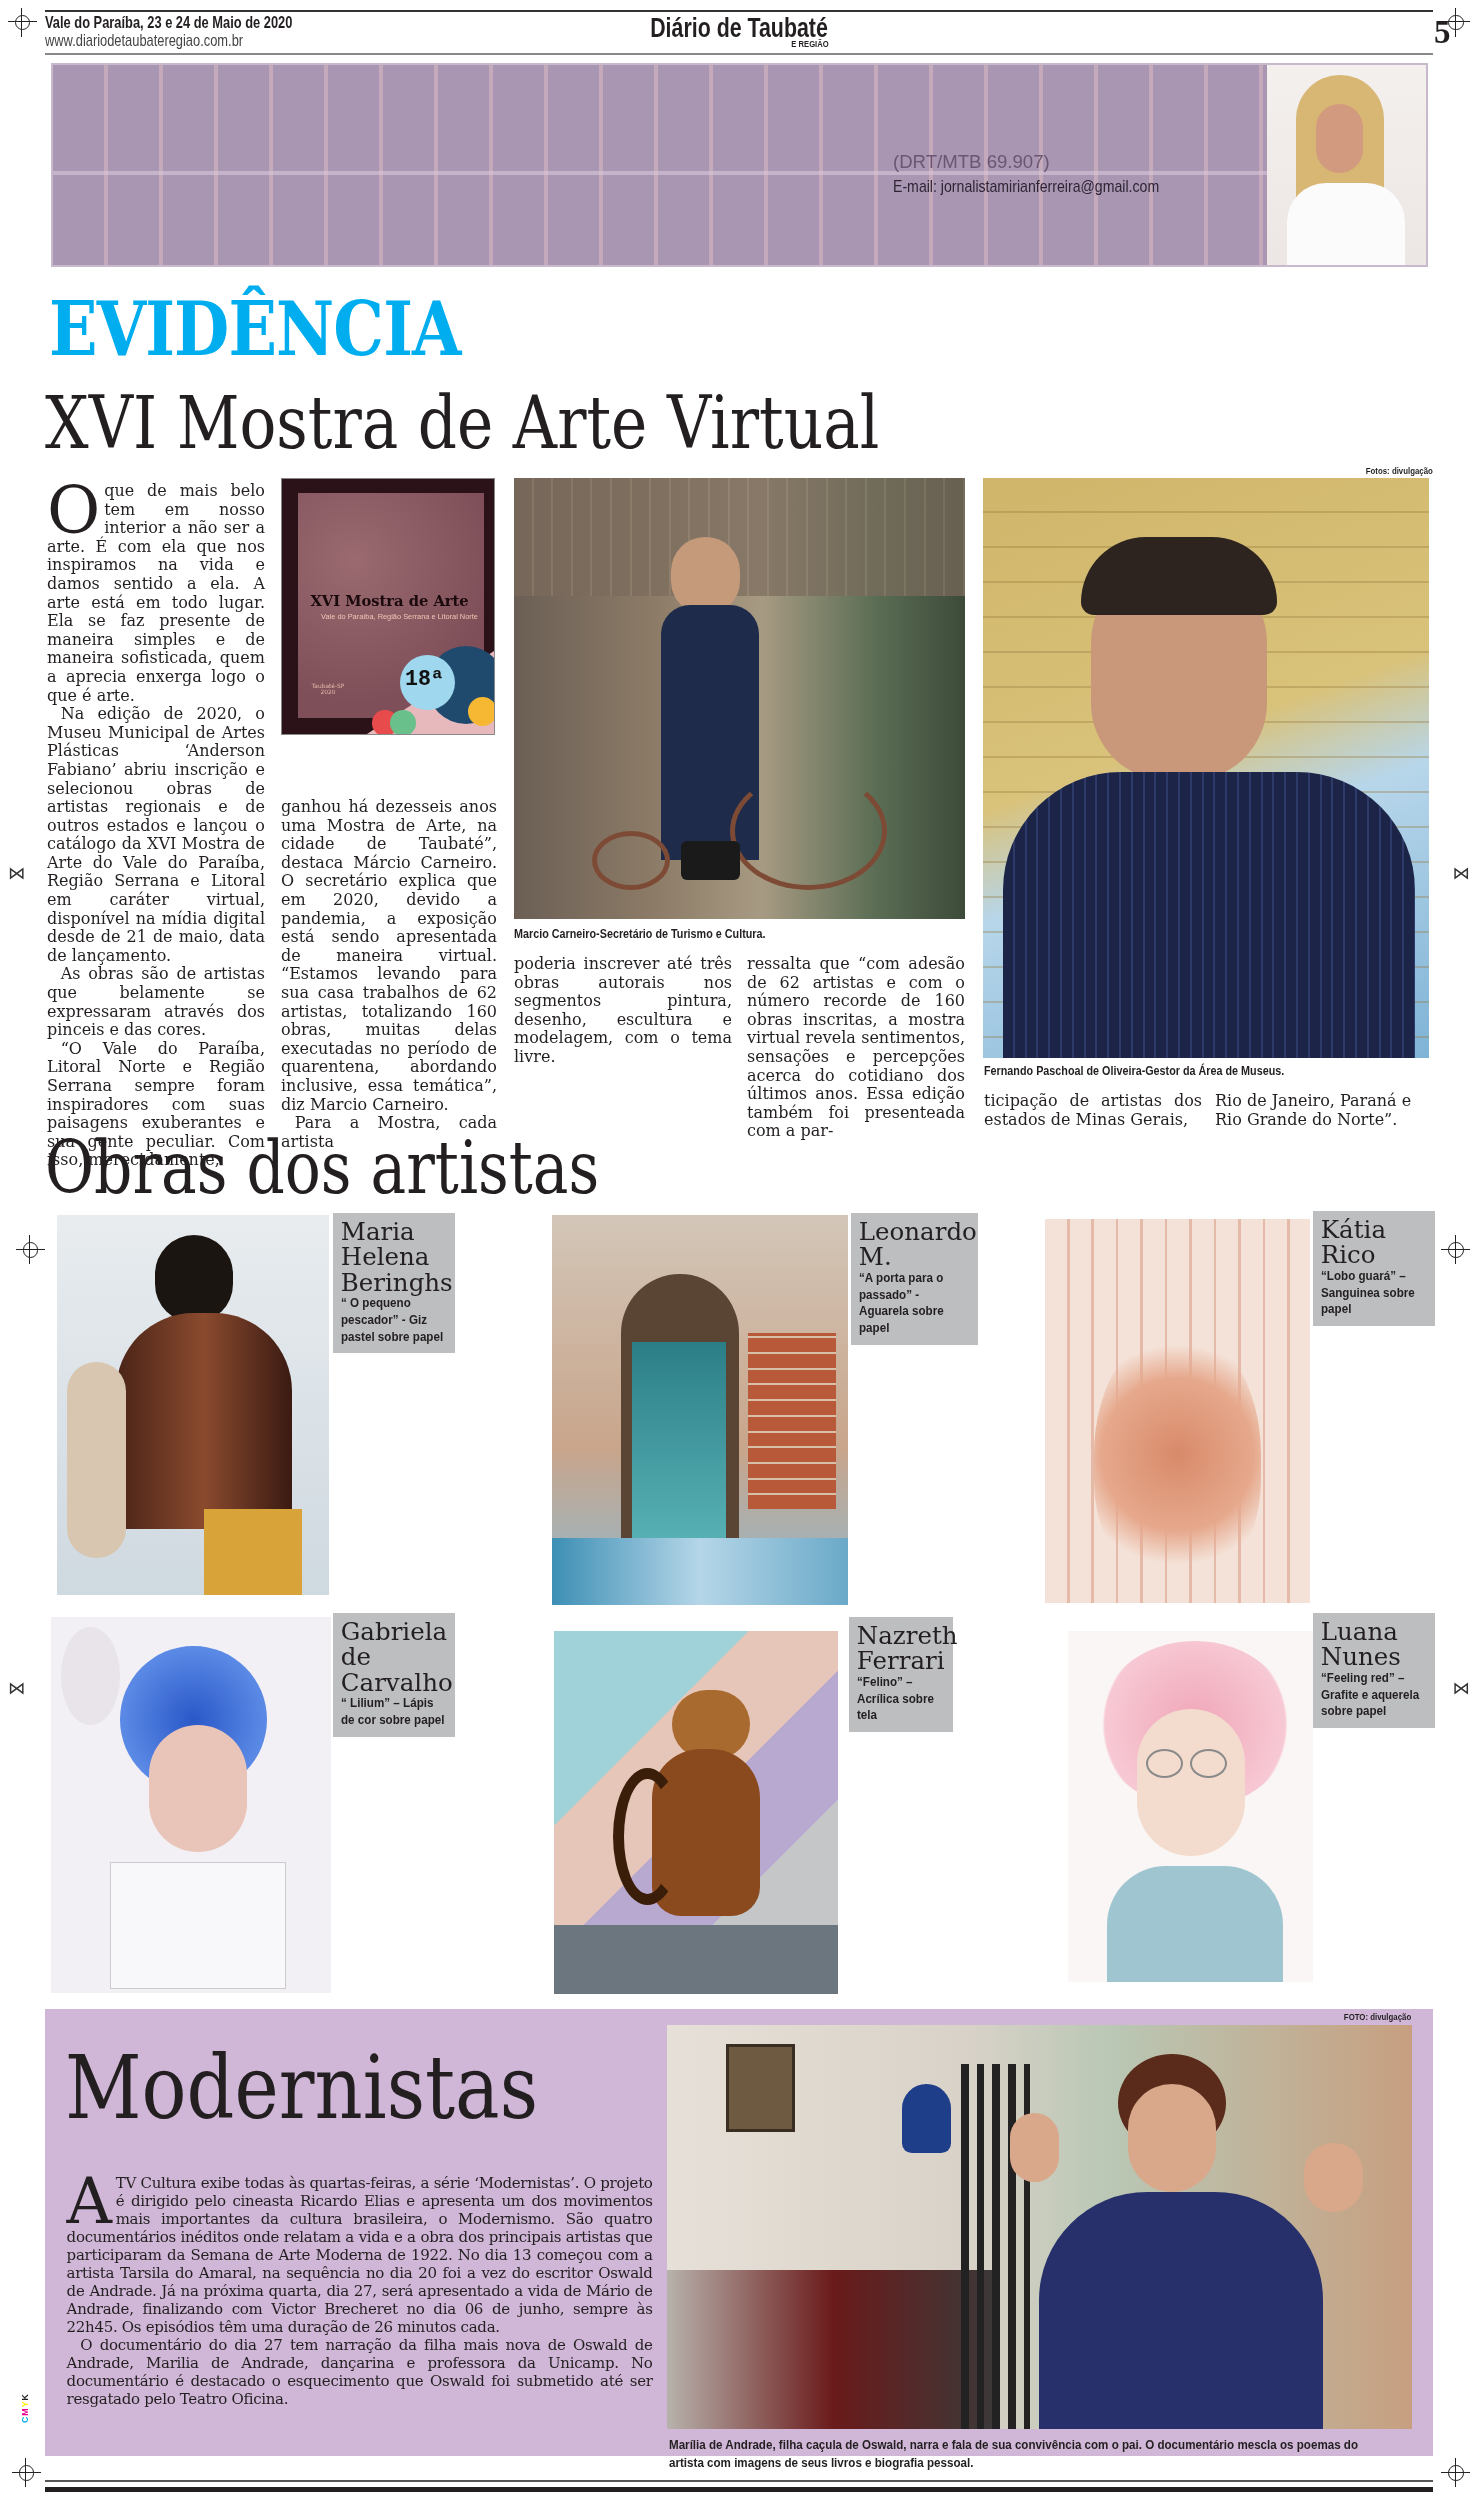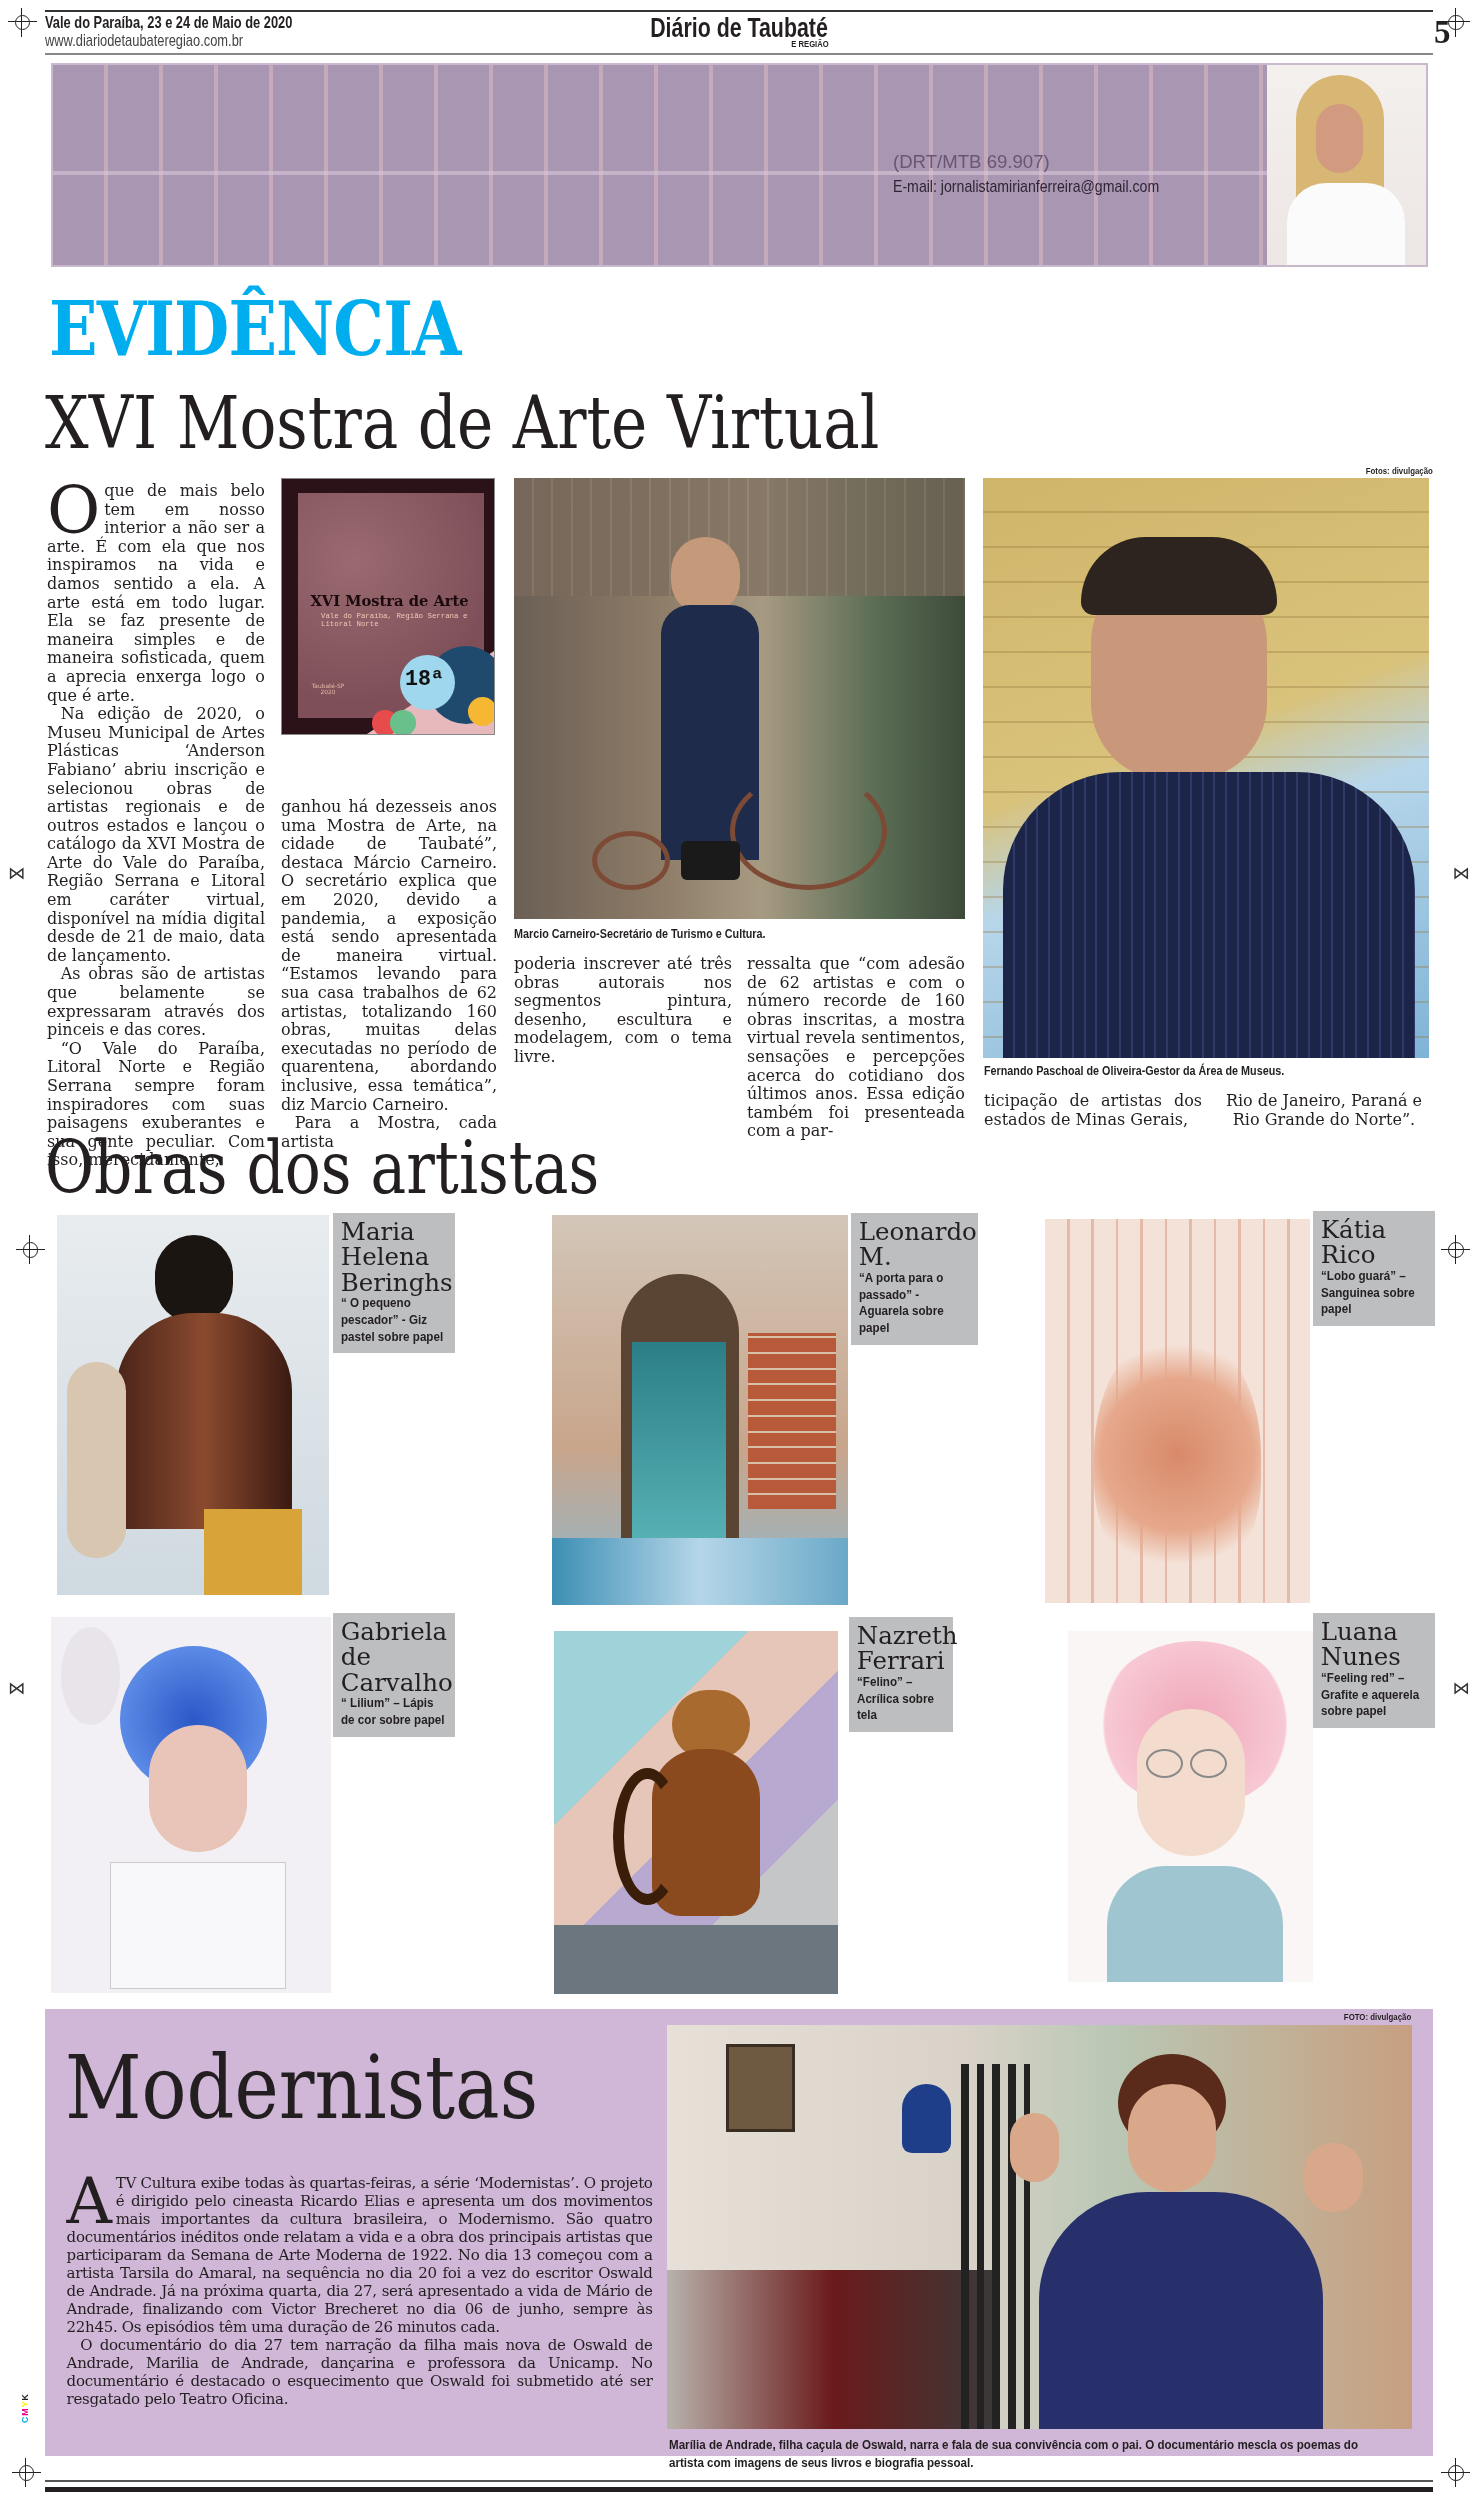--- a/index.html
+++ b/index.html
@@ -107,21 +107,21 @@
 <div class="body-col" style="left:47px;top:482px;width:218px">
   <p class="noindent"><span class="dropcap">O</span><span>que de mais belo tem em nosso interior a não ser a arte. É com ela que nos inspiramos na vida e damos sentido a ela. A arte está em todo lugar. Ela se faz presente de maneira simples e de maneira sofisticada, quem a aprecia enxerga logo o que é arte.</span></p>
   <p>Na edição de 2020, o Museu Municipal de Artes Plásticas ‘Anderson Fabiano’ abriu inscrição e selecionou obras de artistas regionais e de outros estados e lançou o catálogo da XVI Mostra de Arte do Vale do Paraíba, Região Serrana e Litoral em caráter virtual, disponível na mídia digital desde de 21 de maio, data de lançamento.</p>
   <p>As obras são de artistas que belamente se expressaram através dos pinceis e das cores.</p>
   <p>“O Vale do Paraíba, Litoral Norte e Região Serrana sempre foram inspiradores com suas paisagens exuberantes e sua gente peculiar. Com isso, merecidamente,</p>
 </div>
 
 <div class="photo" style="left:281px;top:478px;width:214px;height:257px;background:#2a1218;border:1px solid #888">
   <div style="position:absolute;left:15.7px;top:13.7px;width:186px;height:225px;background:radial-gradient(circle at 30% 30%,#9a6a70,#7e4f58 70%)"></div>
   <div style="position:absolute;left:19.6px;top:113px;width:176px;text-align:center;font-family:'DejaVu Serif',serif;font-weight:700;font-size:14.7px;color:#1a0a0d">XVI Mostra de Arte</div>
-  <div style="position:absolute;left:39px;top:133px;width:157px;text-align:left;font-family:Liberation Mono, monospace;font-size:7.4px;color:#f1c7b6">Vale do Paraíba, Região Serrana e Litoral Norte</div>
+  <div style="position:absolute;left:39px;top:133px;width:157px;text-align:center;font-family:Liberation Sans, sans-serif;font-size:7.4px;color:#f1c7b6">Vale do Paraíba, Região Serrana e Litoral Norte</div>
   <div style="position:absolute;left:21.6px;top:204px;width:49px;font-family:'DejaVu Sans',sans-serif;font-size:5.9px;color:#e2b7a6;text-align:center">Taubaté-SP 2020</div>
   <div style="position:absolute;right:0;bottom:0;width:0;height:0;border-left:127px solid transparent;border-bottom:83px solid #e7b9bc"></div>
   <div style="position:absolute;left:145px;top:167px;width:78px;height:78px;border-radius:50%;background:#1f4a6e"></div>
   <div style="position:absolute;left:118px;top:176px;width:55px;height:55px;border-radius:50%;background:#9fd8ee"></div>
   <div style="position:absolute;left:123px;top:188px;font-family:Liberation Mono, monospace;font-weight:700;font-size:21.6px;color:#111">18ª</div>
   <div style="position:absolute;left:90px;top:231px;width:25.5px;height:25.5px;border-radius:50%;background:#e84b4b"></div>
   <div style="position:absolute;left:108px;top:231px;width:25.5px;height:25.5px;border-radius:50%;background:#6ac08a"></div>
   <div style="position:absolute;left:186px;top:218px;width:29px;height:29px;border-radius:50%;background:#f6b733"></div>
 </div>
 
@@ -152,21 +152,21 @@
   <div style="position:absolute;left:0;top:0;width:100%;height:100%;background:repeating-linear-gradient(180deg,transparent 0 33px,rgba(150,120,60,.35) 33px 35px)"></div>
   <div style="position:absolute;left:108px;top:78px;width:176px;height:225px;border-radius:88px 88px 78px 78px;background:#c9977a"></div>
   <div style="position:absolute;left:98px;top:59px;width:196px;height:78px;border-radius:98px 98px 19.6px 19.6px;background:#2d241f"></div>
   <div style="position:absolute;left:19.6px;top:294px;width:412px;height:294px;border-radius:118px 118px 0 0;background:repeating-linear-gradient(90deg,#1c2547 0 9.8px,#2e3a6a 9.8px 11.8px)"></div>
 </div>
 <div class="abs cap" style="left:984px;top:1064px">Fernando Paschoal de Oliveira-Gestor da Área de Museus.</div>
 
 <div class="body-col" style="left:984px;top:1092px;width:218px">
   <p class="noindent">ticipação de artistas dos estados de Minas Gerais,</p>
 </div>
-<div class="body-col" style="left:1215px;top:1092px;width:218px;text-align:center">
+<div class="body-col" style="left:1215px;top:1092px;width:218px;text-align:left">
   <p class="noindent">Rio de Janeiro, Paraná e Rio Grande do Norte”.</p>
 </div>
 
 <div class="abs section-title" style="left:45px;top:1125px">Obras dos artistas</div>
 
 <div class="art" style="left:57px;top:1215px;width:272px;height:380px;background:linear-gradient(180deg,#e8ecef 0,#cfd9e0 100%)">
   <div style="position:absolute;left:98px;top:19.6px;width:78px;height:88px;border-radius:39px;background:#1b1512"></div>
   <div style="position:absolute;left:59px;top:98px;width:176px;height:216px;border-radius:78px 78px 9.8px 9.8px;background:linear-gradient(90deg,#4a2418,#8a4a2e,#3a1a12)"></div>
   <div style="position:absolute;left:147px;top:294px;width:98px;height:88px;background:#d8a43a"></div>
   <div style="position:absolute;left:9.8px;top:147px;width:59px;height:196px;border-radius:29px;background:#d8c6b0"></div>

